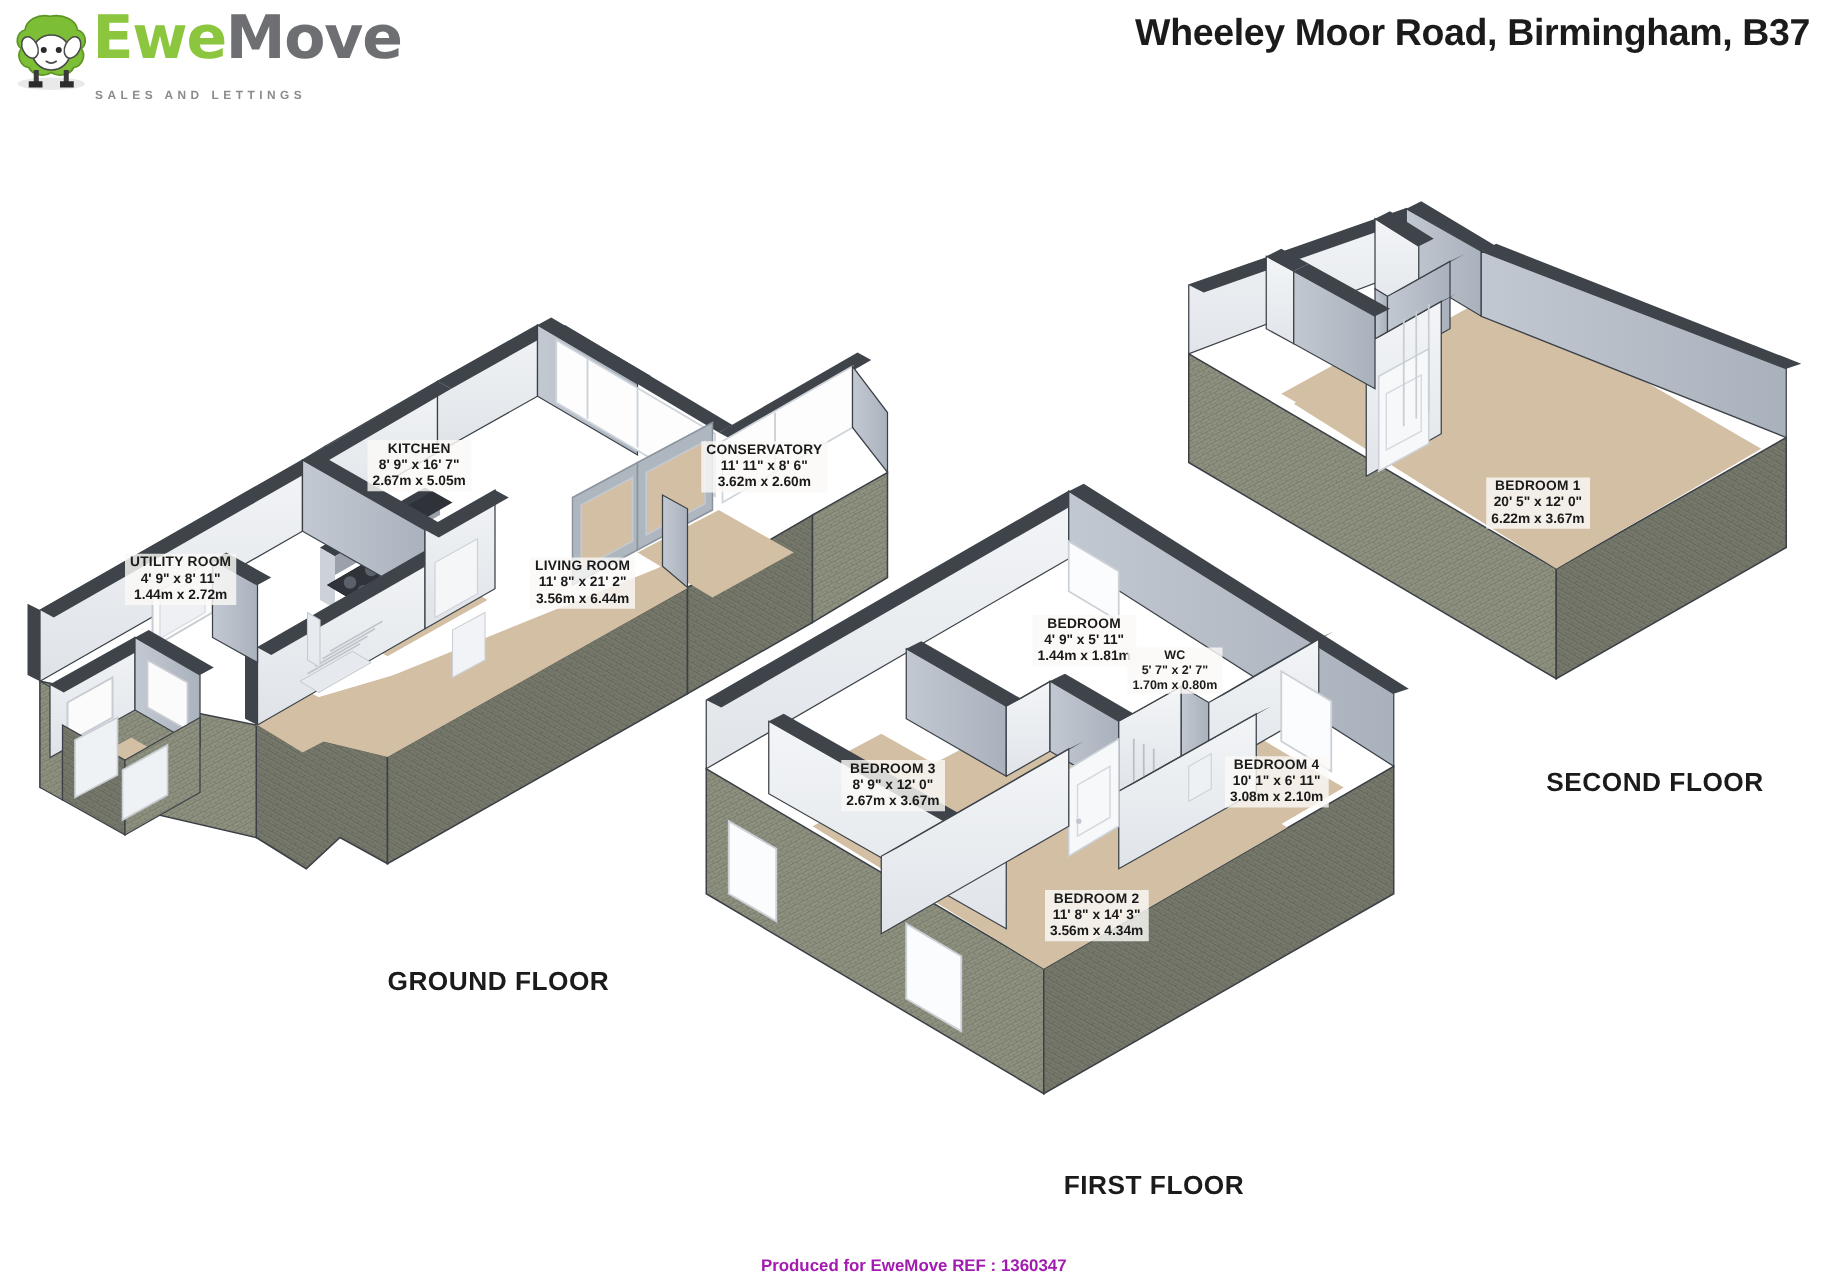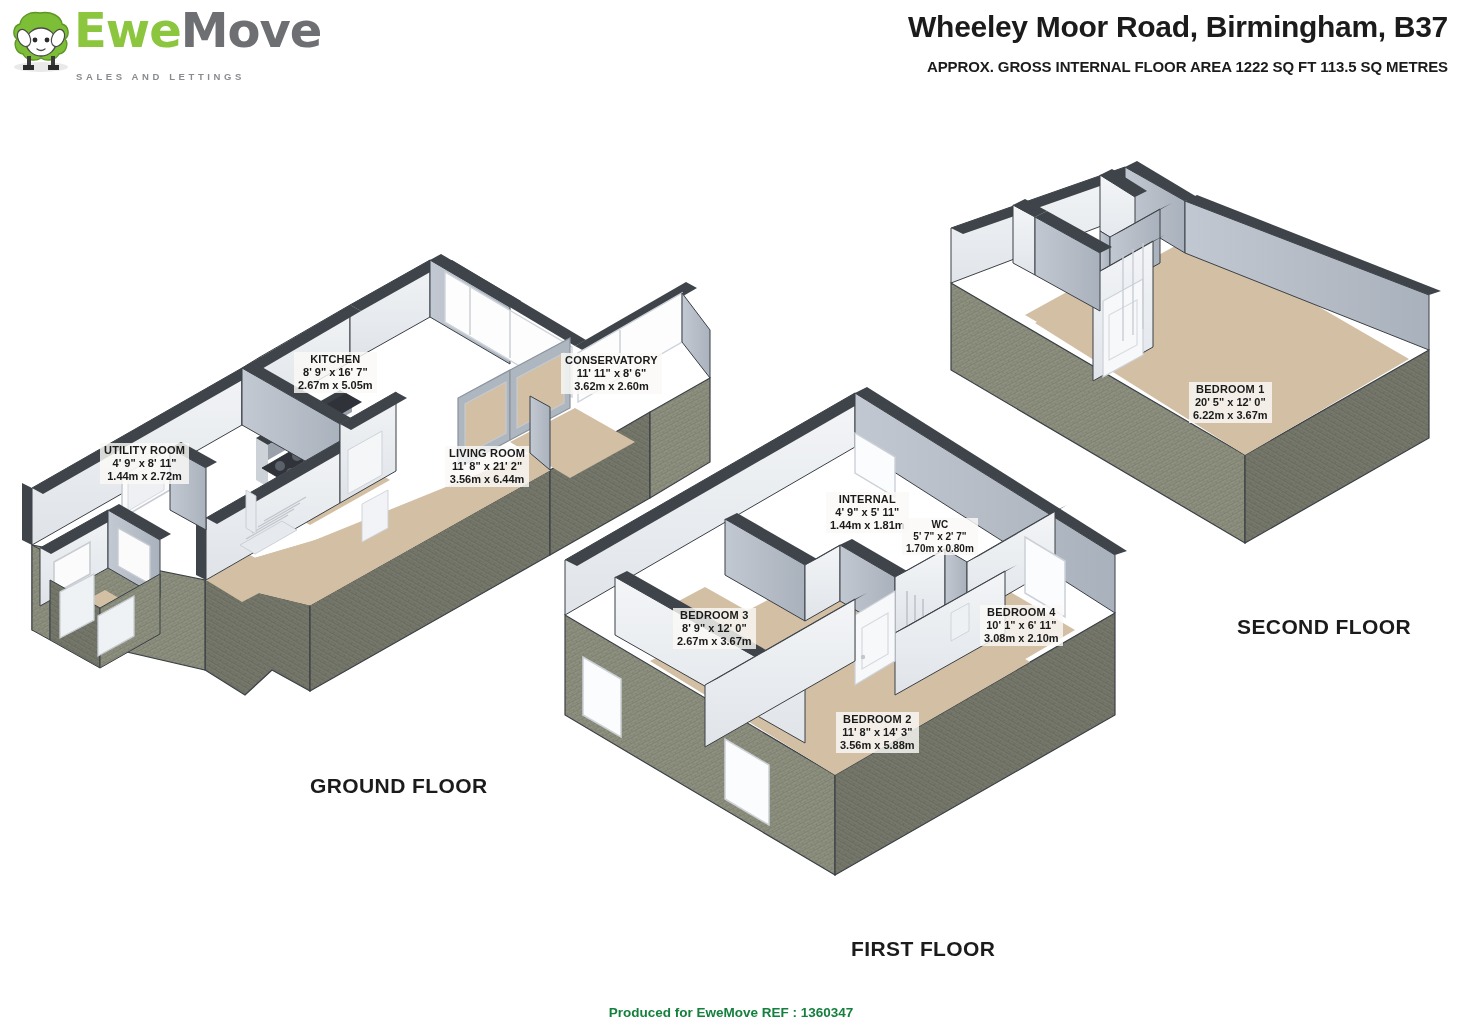--- a/index.html
+++ b/index.html
@@ -37,21 +37,21 @@
   .floor-caption{
     position:absolute;font-size:21px;font-weight:bold;letter-spacing:0.4px;
     color:#1b1b1b;white-space:nowrap;
   }
   #cap-ground{left:310px;top:774px;}
   #cap-first{left:851px;top:937px;}
   #cap-second{left:1237px;top:615px;}
 
   .footer{
     position:absolute;left:0;right:0;top:1005px;text-align:center;
-    font-size:13.5px;font-weight:bold;color:#15803d;
+    font-size:13.5px;font-weight:bold;color:#a21caf;
   }
 
   
   .room-label{
     position:absolute;
     background:rgba(250,249,246,0.82);
     padding:1px 4px;
     text-align:center;
     line-height:1.18;
     white-space:nowrap;
@@ -87,21 +87,20 @@
     </svg>
     <div class="logo-text">
       <div class="logo-word">
         <span class="logo-ewe">Ewe</span><span class="logo-move">Move</span>
       </div>
       <div class="logo-sub">SALES AND LETTINGS</div>
     </div>
   </div>
 
   <div class="title">Wheeley Moor Road, Birmingham, B37</div>
-  <div class="subtitle">APPROX. GROSS INTERNAL FLOOR AREA 1222 SQ FT 113.5 SQ METRES</div>
 
   <svg class="plan" style="left:10px;top:150px;" width="740" height="620" viewBox="0 0 740 620">
     <defs>
       <pattern id="brickG" width="7" height="5" patternUnits="userSpaceOnUse" patternTransform="rotate(-28)">
         <rect width="7" height="5" fill="#8e917f"></rect>
         <path d="M0 0 H7 M0 2.5 H7" stroke="#787b6c" stroke-width="0.7"></path>
         <path d="M3.5 0 V2.5 M0 2.5 V5 M7 2.5 V5" stroke="#787b6c" stroke-width="0.7"></path>
       </pattern>
       <pattern id="brickG2" width="7" height="5" patternUnits="userSpaceOnUse" patternTransform="rotate(30)">
         <rect width="7" height="5" fill="#75786a"></rect>
@@ -232,21 +231,21 @@
   <div class="room-label" style="left:100px;top:443px;">
     <span class="nm">UTILITY ROOM</span>
     <span class="dimft">4' 9" x 8' 11"</span>
     <span class="dimm">1.44m x 2.72m</span>
   </div>
   <div class="room-label" style="left:294px;top:352px;">
     <span class="nm">KITCHEN</span>
     <span class="dimft">8' 9" x 16' 7"</span>
     <span class="dimm">2.67m x 5.05m</span>
   </div>
-  <div class="room-label" style="left:445px;top:446px;">
+  <div class="room-label" style="left:424px;top:446px;">
     <span class="nm">LIVING ROOM</span>
     <span class="dimft">11' 8" x 21' 2"</span>
     <span class="dimm">3.56m x 6.44m</span>
   </div>
   <div class="room-label" style="left:513px;top:353px;margin-left:48px;">
     <span class="nm">CONSERVATORY</span>
     <span class="dimft">11' 11" x 8' 6"</span>
     <span class="dimm">3.62m x 2.60m</span>
   </div>
 
@@ -330,21 +329,21 @@
 
       <path d="M170 354 L170 414 L214 440 L214 380 Z" fill="#fbfcfd" stroke="#ccd1d7" stroke-width="1.5"></path>
 
       <path d="M470 152 L510 176 L510 232 L470 208 Z" fill="#fbfcfd" stroke="#ccd1d7" stroke-width="1.5"></path>
 
       <path d="M396 228 L396 256 L414 246 L414 218 Z" fill="#eef1f4" stroke="#ccd1d7" stroke-width="0.9"></path>
     </g>
   </svg>
 
   <div class="room-label" style="left:826px;top:492px;">
-    <span class="nm">INTERNAL</span>
+    <span class="nm">BEDROOM</span>
     <span class="dimft">4' 9" x 5' 11"</span>
     <span class="dimm">1.44m x 1.81m</span>
   </div>
   <div class="room-label sm" style="left:902px;top:518px;">
     <span class="nm">WC</span>
     <span class="dimft">5' 7" x 2' 7"</span>
     <span class="dimm">1.70m x 0.80m</span>
   </div>
   <div class="room-label" style="left:673px;top:608px;">
     <span class="nm">BEDROOM 3</span>
@@ -352,21 +351,21 @@
     <span class="dimm">2.67m x 3.67m</span>
   </div>
   <div class="room-label" style="left:980px;top:605px;">
     <span class="nm">BEDROOM 4</span>
     <span class="dimft">10' 1" x 6' 11"</span>
     <span class="dimm">3.08m x 2.10m</span>
   </div>
   <div class="room-label" style="left:836px;top:712px;">
     <span class="nm">BEDROOM 2</span>
     <span class="dimft">11' 8" x 14' 3"</span>
-    <span class="dimm">3.56m x 5.88m</span>
+    <span class="dimm">3.56m x 4.34m</span>
   </div>
 
   <svg class="plan" style="left:935px;top:155px;" width="510" height="460" viewBox="0 0 510 460">
     <defs>
       <pattern id="brickS" width="7" height="5" patternUnits="userSpaceOnUse" patternTransform="rotate(-28)">
         <rect width="7" height="5" fill="#8e917f"></rect>
         <path d="M0 0 H7 M0 2.5 H7" stroke="#787b6c" stroke-width="0.7"></path>
         <path d="M3.5 0 V2.5 M0 2.5 V5 M7 2.5 V5" stroke="#787b6c" stroke-width="0.7"></path>
       </pattern>
       <pattern id="brickS2" width="7" height="5" patternUnits="userSpaceOnUse" patternTransform="rotate(30)">

